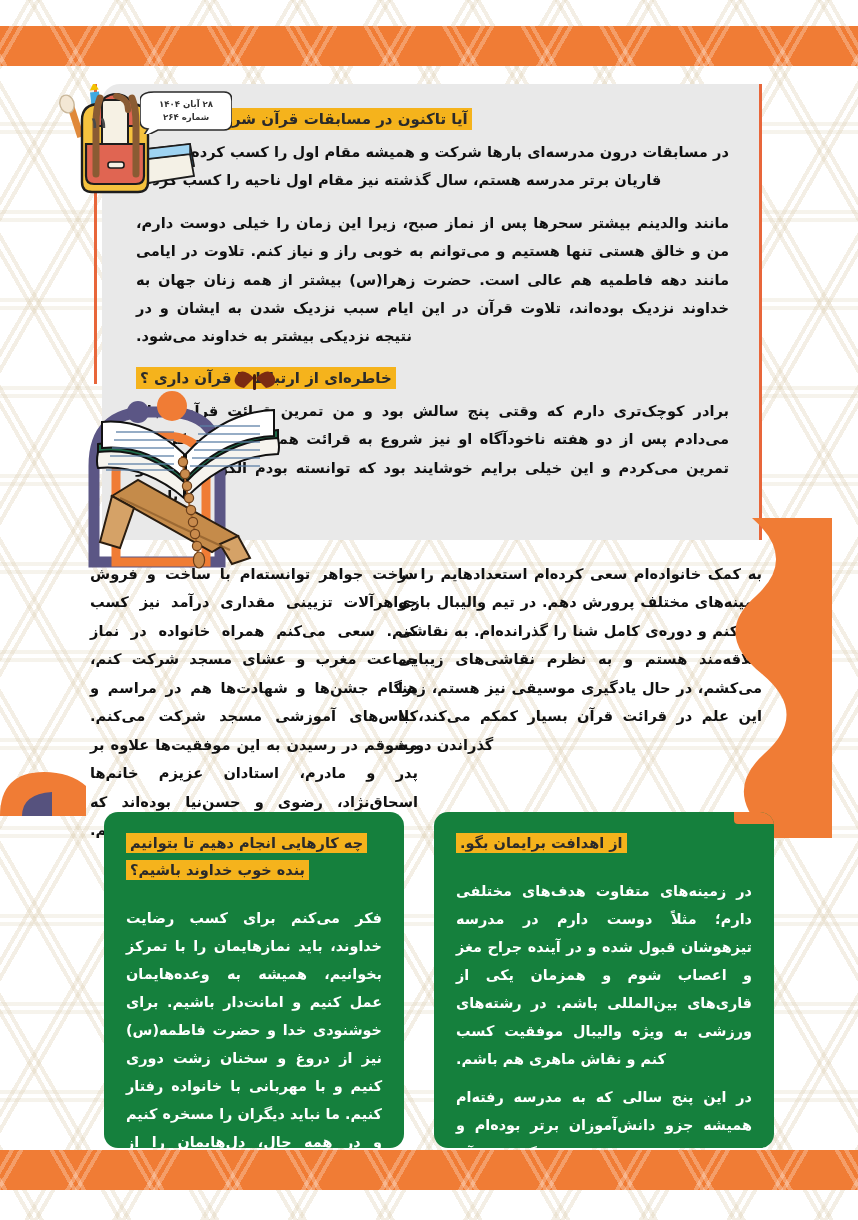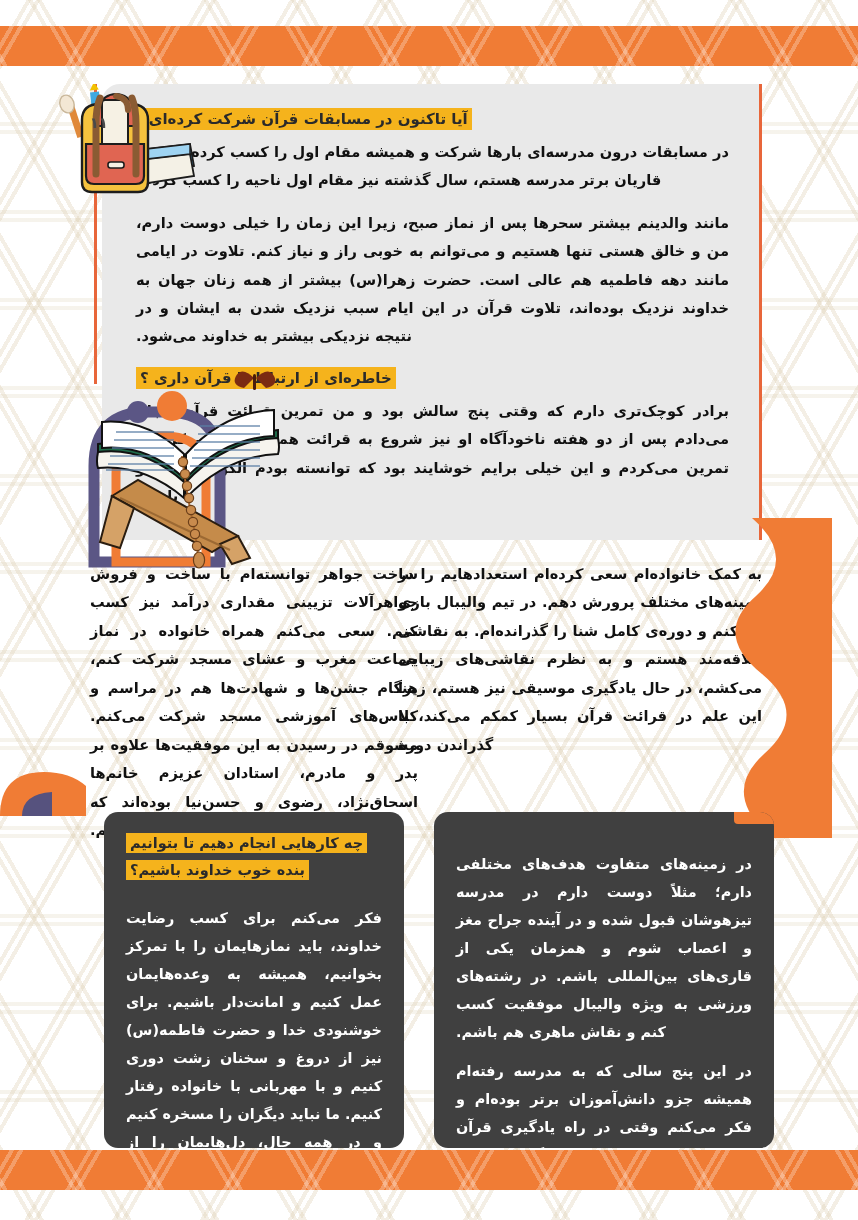--- a/index.html
+++ b/index.html
@@ -133,21 +133,21 @@
 
   
   .cards{
     position:absolute;
     left:0; right:0; top:812px; height:336px;
     z-index:3;
   }
   .card{
     position:absolute; top:0;
     height:336px;
-    background:#404040;
+    background:#15803d;
     border-radius:14px;
     padding:18px 22px 14px 22px;
     direction:rtl;
     overflow:hidden;
   }
   .card-right{ right:84px; width:340px; }
   .card-left{  left:104px; width:300px; }
 
   .card .q-head{ background:#f5b31c; color:#2a2a2a; font-size:14.5px; }
   .card-text{
@@ -251,20 +251,29 @@
         <path d="M52 60 h58 v32 q0 8 -8 8 h-42 q-8 0 -8 -8 z" fill="#e06552" stroke="#1d1d1d" stroke-width="2.2"></path>
         <rect x="74" y="78" width="16" height="6" rx="2.5" fill="#f6f1e4" stroke="#1d1d1d" stroke-width="1.6"></rect>
         <path d="M66 14 q-4 10 -4 26 v50" fill="none" stroke="#8a5b33" stroke-width="7" stroke-linecap="round"></path>
         <path d="M98 14 q4 10 4 26 v50" fill="none" stroke="#8a5b33" stroke-width="7" stroke-linecap="round"></path>
         <path d="M82 12 q12 2 12 14" fill="none" stroke="#8a5b33" stroke-width="6" stroke-linecap="round"></path>
         <text x="74" y="44" font-size="15" font-weight="bold" fill="#4a4a4a" font-family="'DejaVu Sans',sans-serif">۱۱</text>
       </g>
     </svg>
   </div>
 
+  <div class="datebubble">
+    <svg viewBox="0 0 92 46" width="92" height="46" style="position:absolute;left:0;top:0">
+      <path d="M14 4 h70 q8 0 8 9 v20 q0 9 -8 9 h-66 l-16 8 l6 -9 q-8 -1 -8 -8 v-20 q0 -9 14 -9 z" fill="#ffffff" stroke="#2b2b2b" stroke-width="1.6"></path>
+    </svg>
+    <div class="date-txt">
+      <span>۲۸ آبان ۱۴۰۴</span>
+      <span>شماره ۲۶۴</span>
+    </div>
+  </div>
 
   <div class="illus">
     <svg viewBox="0 0 268 232" width="268" height="232">
 
       <g>
         <path d="M36 206 v-96 q0 -54 54 -54 h18 q54 0 54 54 v96 z" fill="none" stroke="#5b5685" stroke-width="11"></path>
         <path d="M58 206 v-88 q0 -38 42 -38 h6 q42 0 42 38 v88 z" fill="none" stroke="#f07c35" stroke-width="9"></path>
         <circle cx="114" cy="50" r="15" fill="#f07c35"></circle>
         <circle cx="80" cy="56" r="11" fill="#5b5685"></circle>
       </g>
@@ -344,20 +353,21 @@
     <div class="mid-left">
       <div class="mid-text">ساخت جواهر توانسته‌ام با ساخت و فروش جواهرآلات تزیینی مقداری درآمد نیز کسب کنم. سعی می‌کنم همراه خانواده در نماز جماعت مغرب و عشای مسجد شرکت کنم، هنگام جشن‌ها و شهادت‌ها هم در مراسم و کلاس‌های آموزشی مسجد شرکت می‌کنم. مشوقم در رسیدن به این موفقیت‌ها علاوه بر پدر و مادرم، استادان عزیزم خانم‌ها اسحاق‌نژاد، رضوی و حسن‌نیا بوده‌اند که قدردان همگی آن‌ها هستم.</div>
     </div>
 
   </div>
 
   <div class="cards">
 
     <div class="card card-right">
       <div class="card-tab"></div>
+      <div class="q-head-wrap"><span class="q-head">از اهدافت برایمان بگو.</span></div>
       <div class="card-text">در زمینه‌های متفاوت هدف‌های مختلفی دارم؛ مثلاً دوست دارم در مدرسه تیزهوشان قبول شده و در آینده جراح مغز و اعصاب شوم و همزمان یکی از قاری‌های بین‌المللی باشم. در رشته‌های ورزشی به ویژه والیبال موفقیت کسب کنم و نقاش ماهری هم باشم.</div>
       <div class="card-text">در این پنج سالی که به مدرسه رفته‌ام همیشه جزو دانش‌آموزان برتر بوده‌ام و فکر می‌کنم وقتی در راه یادگیری قرآن تلاش می‌کنم خداوند در یادگیری درس، ورزش و هنر هم کمکم می‌کند.</div>
     </div>
 
     <div class="card card-left">
       <div class="q-head-wrap"><span class="q-head">چه کارهایی انجام دهیم تا بتوانیم بنده خوب خداوند باشیم؟</span></div>
       <div class="card-text">فکر می‌کنم برای کسب رضایت خداوند، باید نمازهایمان را با تمرکز بخوانیم، همیشه به وعده‌هایمان عمل کنیم و امانت‌دار باشیم. برای خوشنودی خدا و حضرت فاطمه(س) نیز از دروغ و سخنان زشت دوری کنیم و با مهربانی با خانواده رفتار کنیم. ما نباید دیگران را مسخره کنیم و در همه حال، دل‌هایمان را از حسادت پاک نگه داریم.</div>
     </div>
 
   </div>

